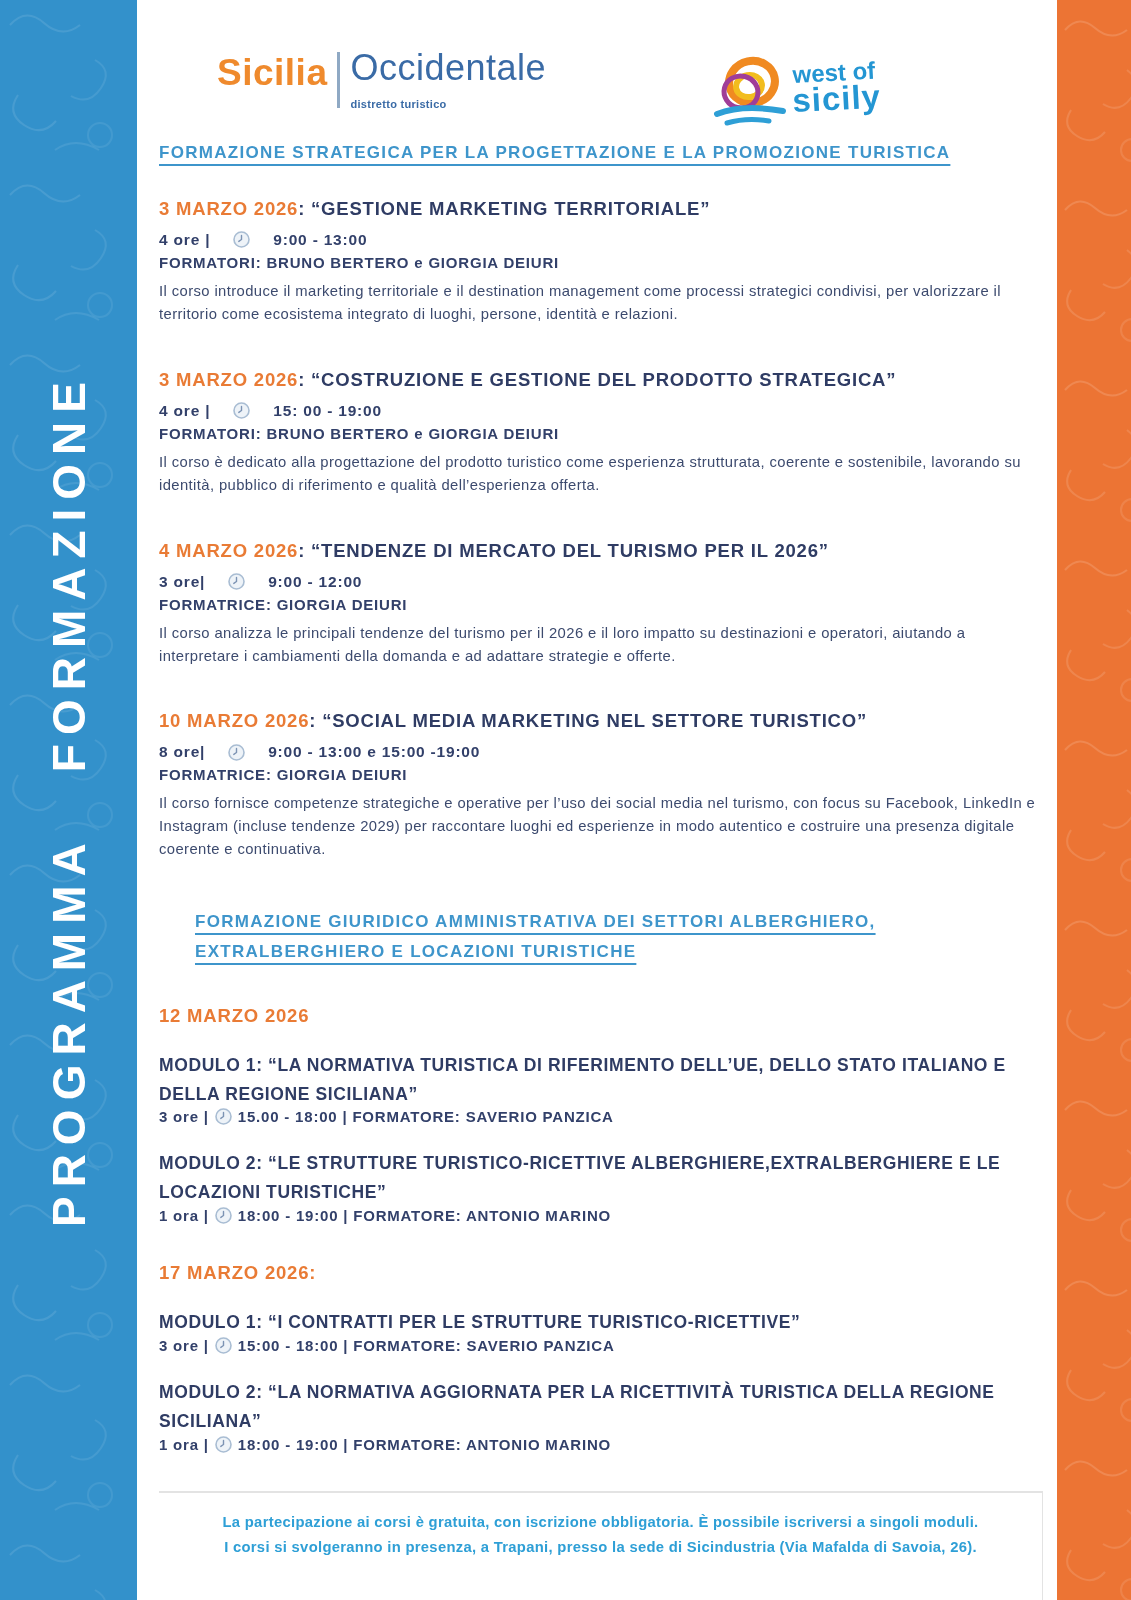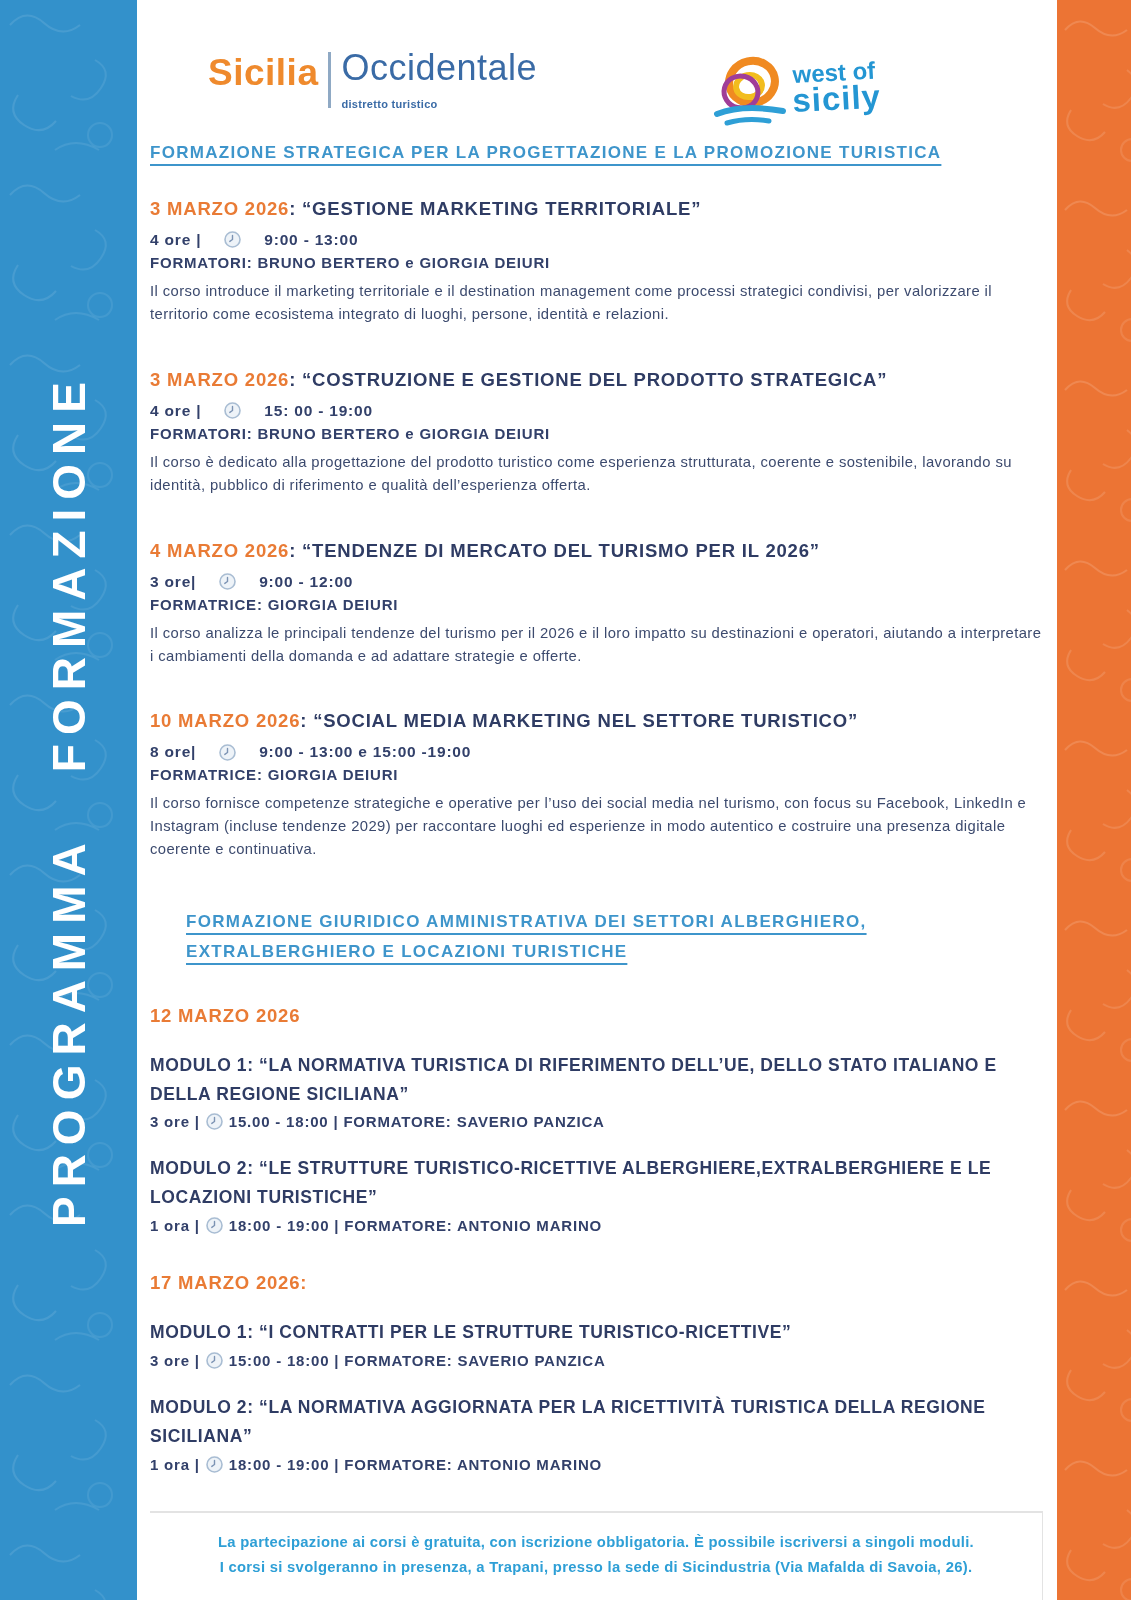--- a/index.html
+++ b/index.html
@@ -46,21 +46,21 @@
     font-weight: 700;
     font-size: 46px;
     letter-spacing: 9px;
     word-spacing: 42px;
     white-space: nowrap;
   }
 
   
   .main {
     flex: 1 1 auto;
-    padding: 0 14px 0 13px;
+    padding: 0 14px 0 22px;
     position: relative;
   }
 
   
   .header-row {
     margin-top: 50px;
     display: flex;
     align-items: flex-start;
   }
   .sicilia-logo {
@@ -158,21 +158,20 @@
   .module { margin-top: 24px; }
   .module-title {
     color: #2f3c64;
     font-size: 17.5px;
     font-weight: 700;
     letter-spacing: 0.6px;
     line-height: 1.65;
     max-width: 920px;
   }
   .module-meta {
-    margin-top: 5px;
     color: #32406a;
     font-size: 15px;
     font-weight: 600;
     letter-spacing: 0.8px;
     display: flex;
     align-items: center;
     gap: 4px;
   }
 
   

